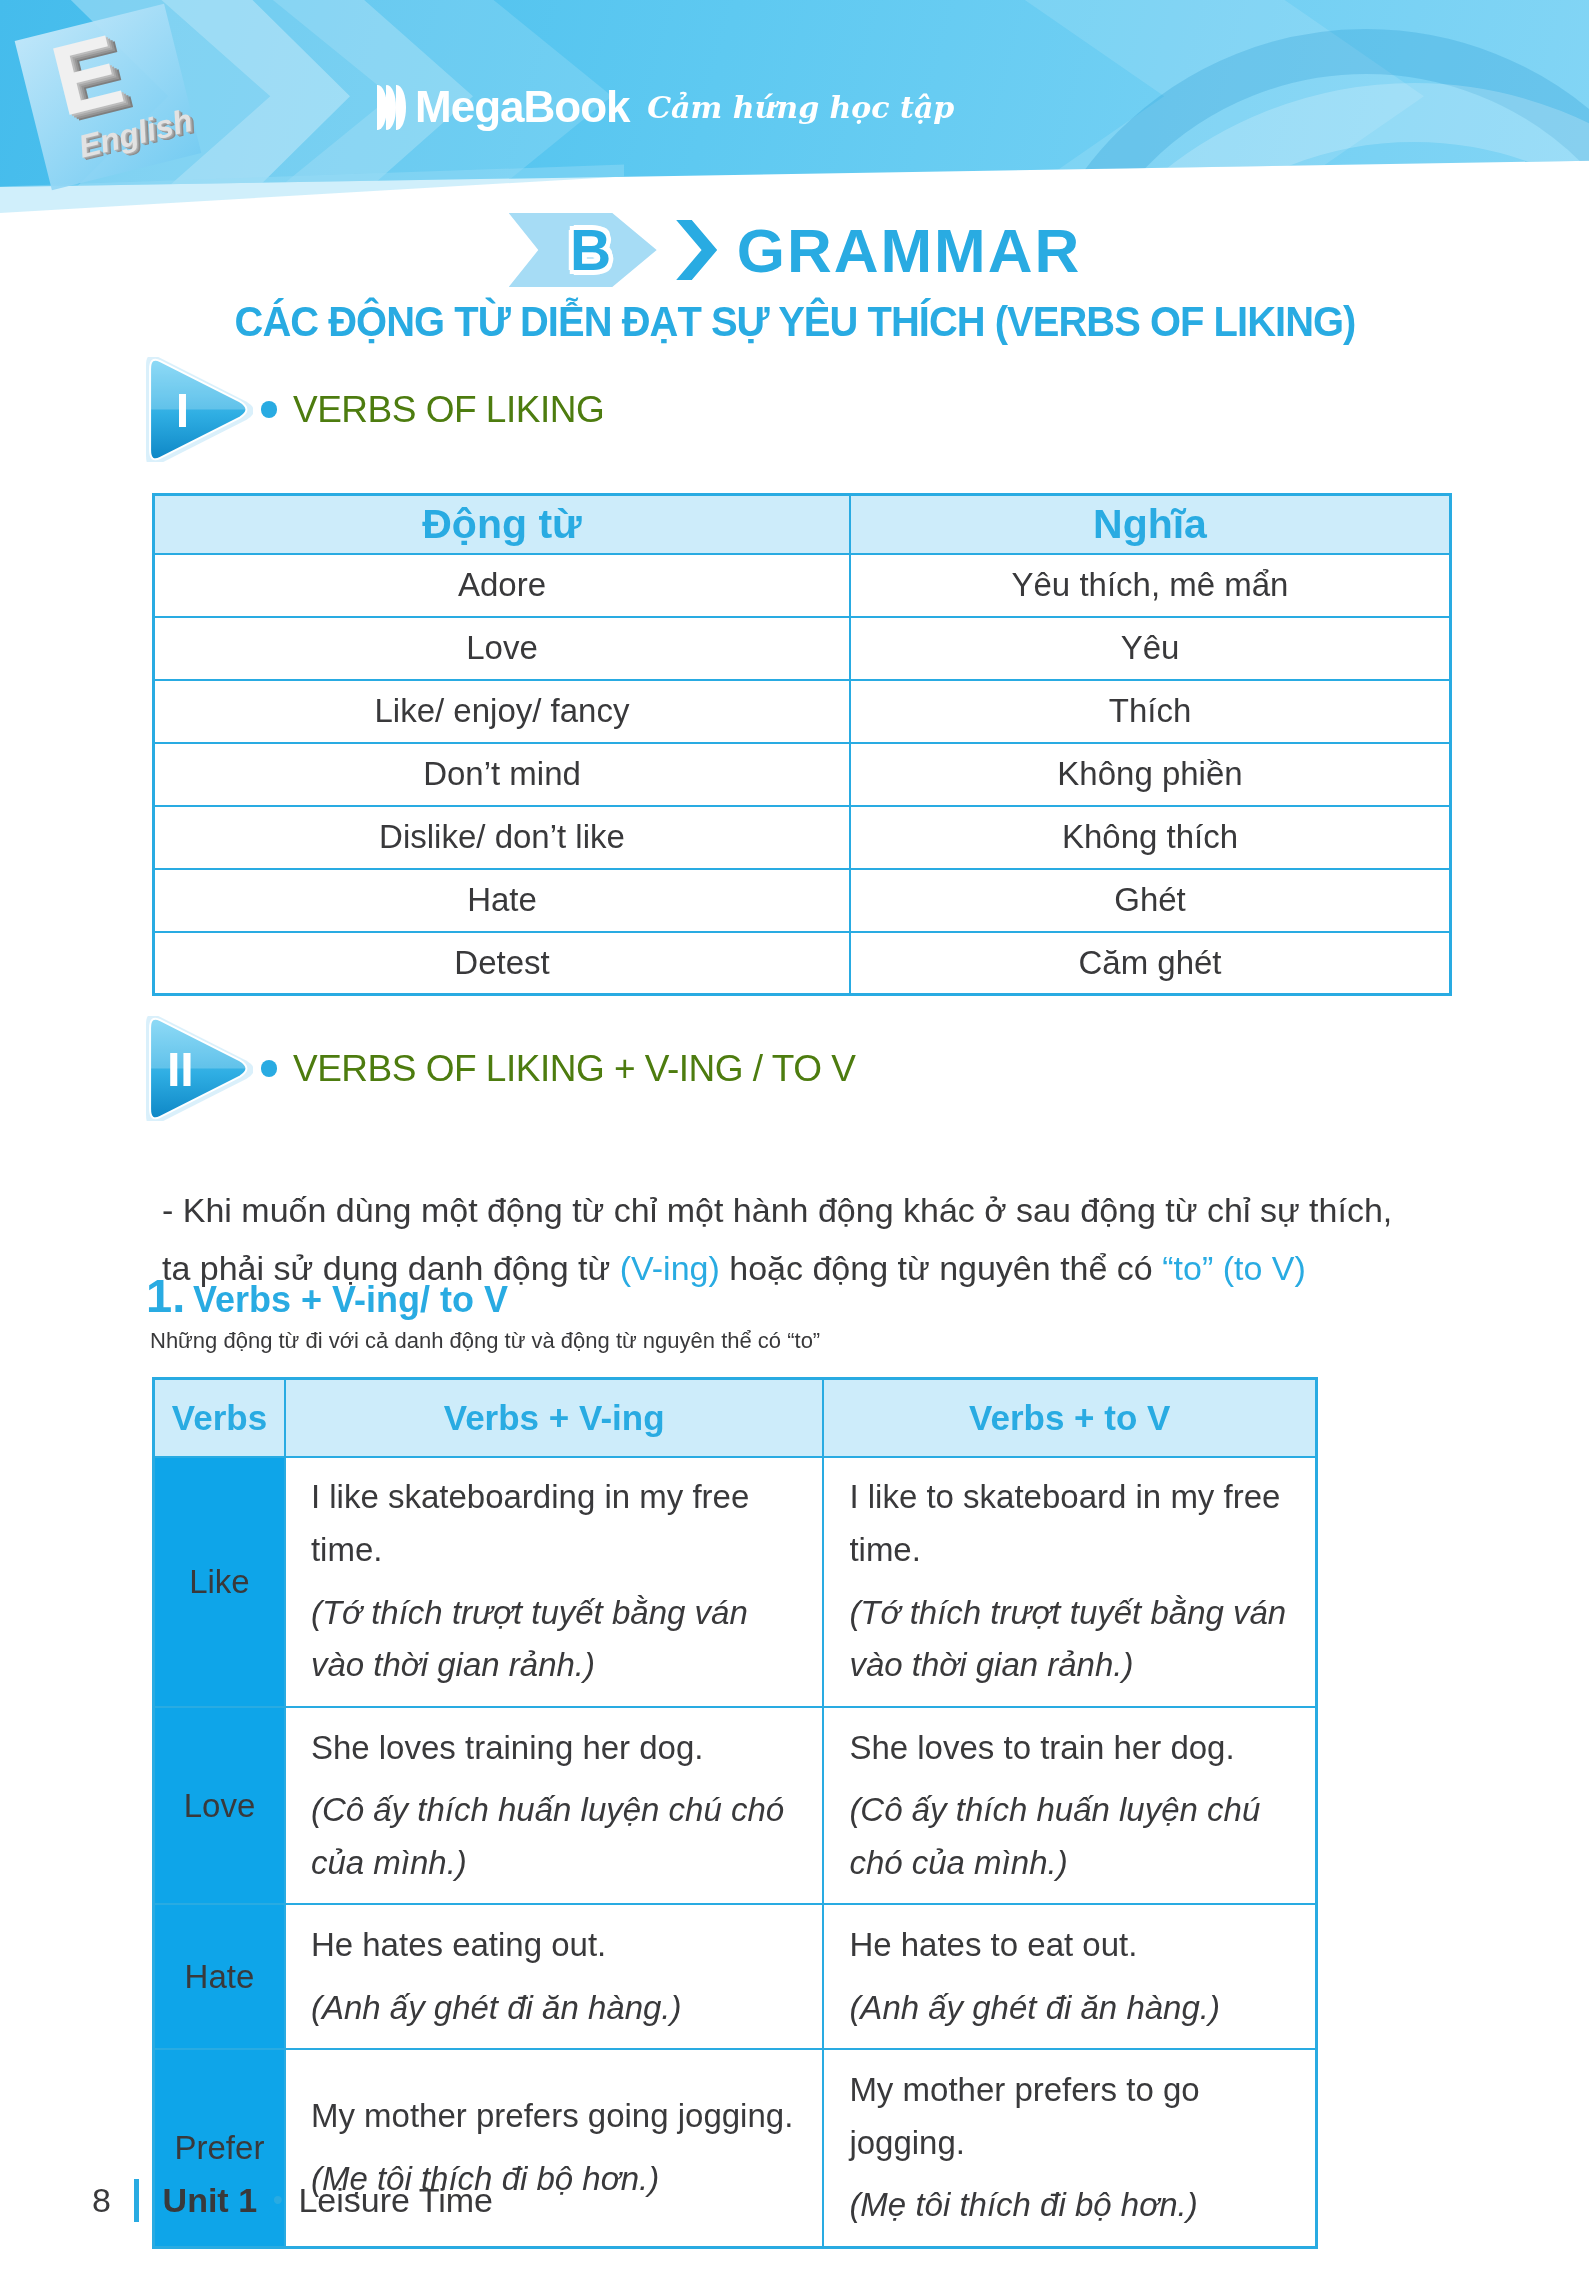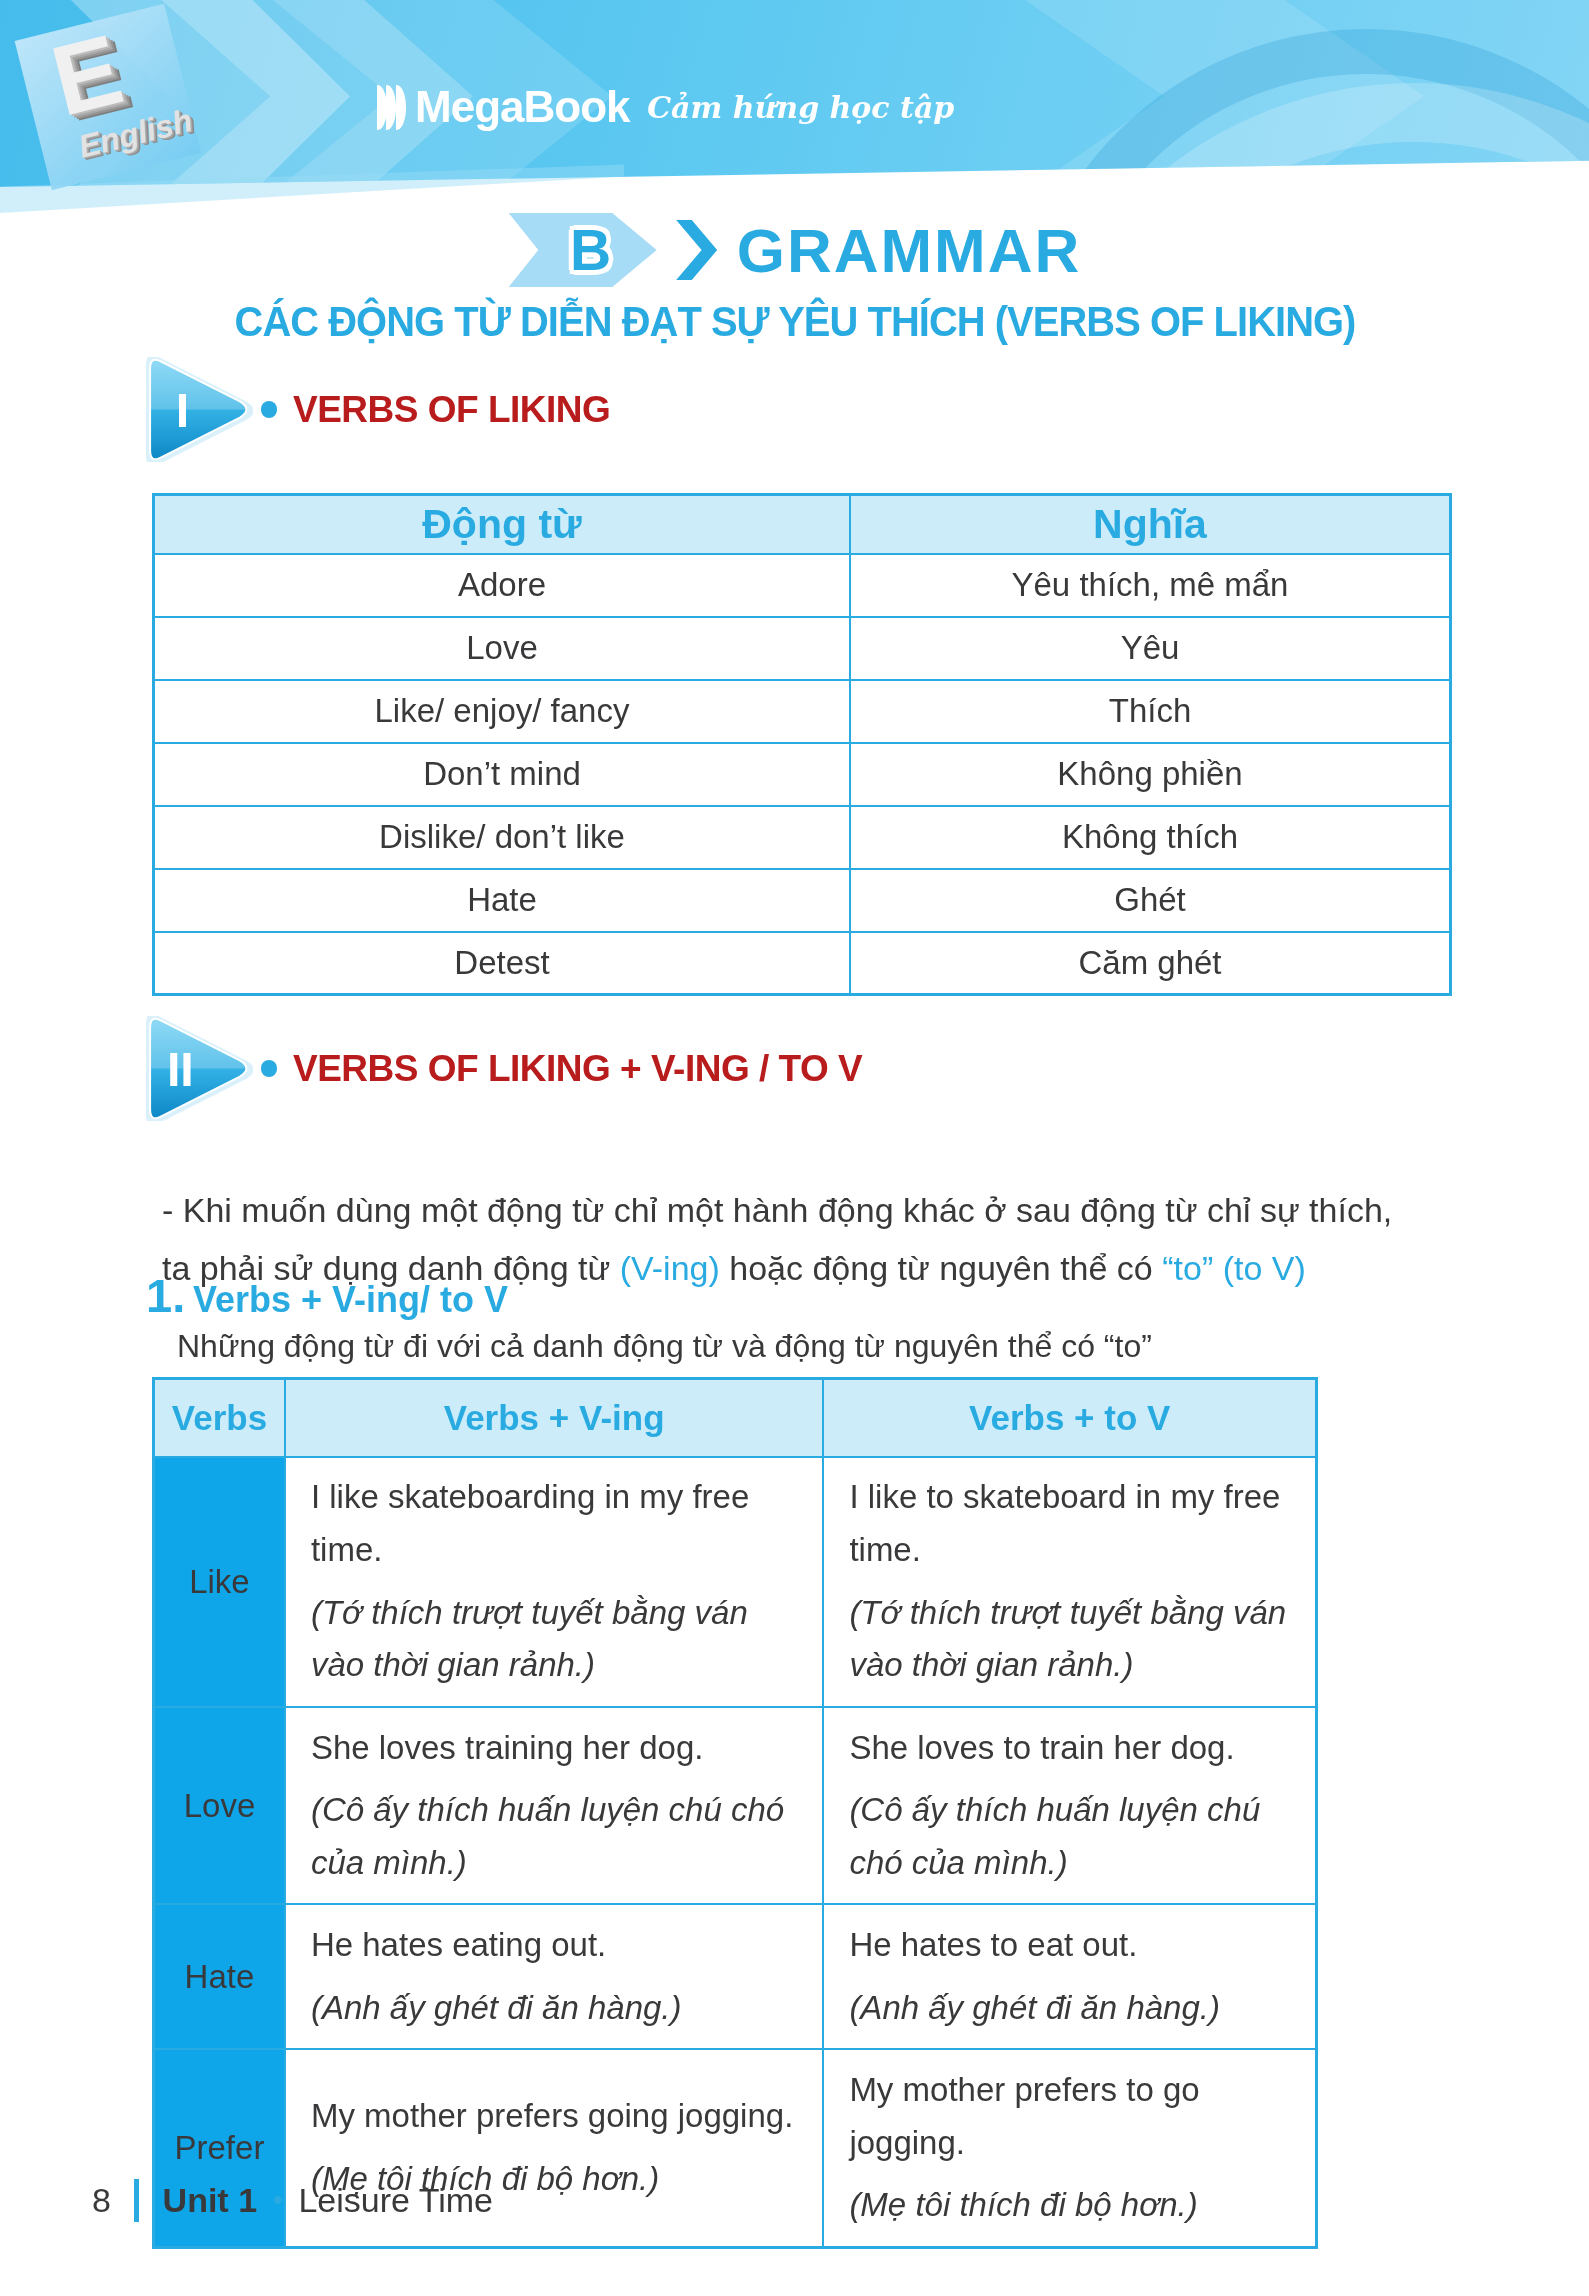--- a/index.html
+++ b/index.html
@@ -55,21 +55,21 @@
   .subtitle{position:absolute;top:298px;left:0;width:100%;text-align:center;
             font-size:42px;font-weight:bold;color:#29ABE2;letter-spacing:-1px;
             transform:scaleX(.95);}
 
   
   .section{position:absolute;left:142px;display:flex;align-items:center;}
   .sec1{top:357px;}
   .sec2{top:1016px;}
   .play{width:111px;height:105px;}
   .dot{width:16.6px;height:16.6px;border-radius:50%;background:#29ABE2;margin:0 15.6px 0 7.8px;flex:none;}
-  .section-title{font-size:37px;font-weight:bold;color:#b91c1c;letter-spacing:-0.5px;white-space:nowrap;}
+  .section-title{font-size:37px;font-weight:normal;color:#4d7c0f;letter-spacing:-0.5px;white-space:nowrap;}
 
   
   table.tbl{position:absolute;border-collapse:collapse;border:3.9px solid #29ABE2;background:#fff;table-layout:fixed;}
   table.tbl th,table.tbl td{border:2.9px solid #29ABE2;}
   #table1{top:493px;left:152px;width:1300px;}
   #table1 th{height:59px;background:#CDECFA;color:#29ABE2;font-size:41px;font-weight:bold;text-align:center;}
   #table1 td{height:63px;text-align:center;font-size:33px;color:#39393B;}
   #table1 col.c1{width:53.7%;} #table1 col.c2{width:46.3%;}
 
   #table2{top:1377px;left:152px;width:1166px;}
@@ -83,21 +83,21 @@
   #table2 td.ex{padding:13.7px 17.6px 13.7px 25px;font-size:33px;color:#39393B;line-height:1.6;vertical-align:middle;}
   #table2 .vi{font-style:italic;margin-top:9.8px;}
 
   
   .intro{position:absolute;top:1147px;left:150px;width:1263px;font-size:34px;
          line-height:1.72;color:#39393B;margin-left:12px;}
   .hl{color:#29ABE2;}
   .subhead{position:absolute;top:1268px;left:146px;display:flex;align-items:baseline;color:#29ABE2;font-weight:bold;}
   .subhead .num{font-size:47px;}
   .subhead .t{font-size:36px;margin-left:7.8px;}
-  .note{position:absolute;top:1328px;left:150px;font-size:32px;color:#39393B;white-space:nowrap;margin-left:27px;}
+  .note{position:absolute;top:1328px;left:150px;font-size:22px;color:#39393B;white-space:nowrap;}
 
   
   .footer{position:absolute;top:2179px;left:92px;display:flex;align-items:center;font-size:34px;color:#39393B;}
   .fbar{width:4.9px;height:43px;background:#29ABE2;margin:0 23.4px;}
   .funit{font-weight:bold;margin-right:15.6px;}
   .fdot{color:#29ABE2;font-size:29px;margin-right:15.6px;}
 </style>
 </head>
 <body>
 

